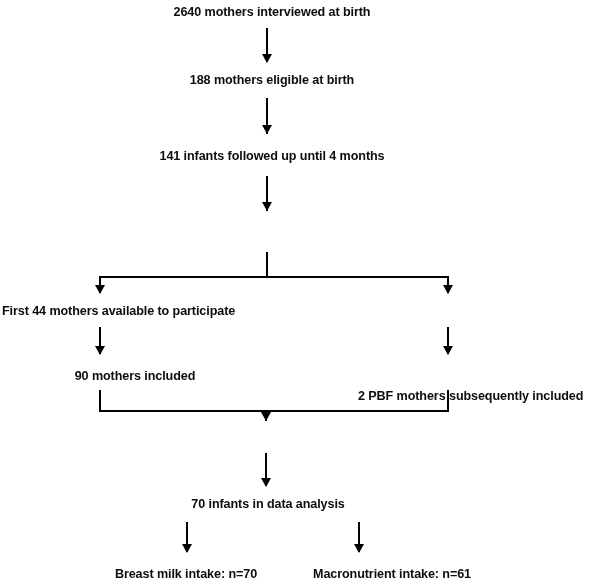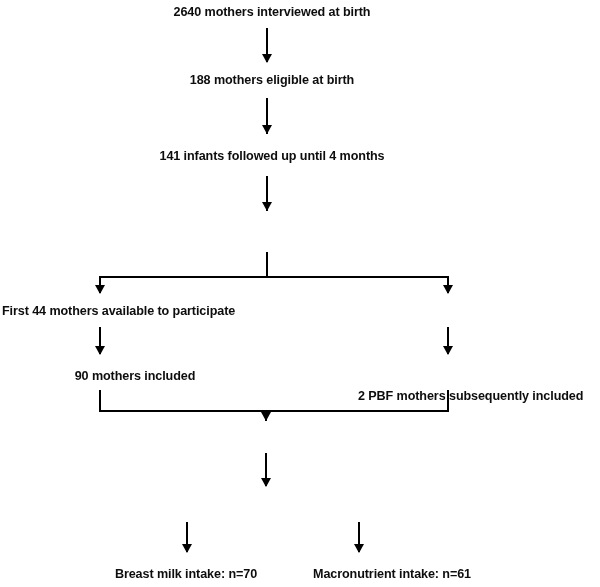--- a/index.html
+++ b/index.html
@@ -94,20 +94,21 @@
   <div class="vline" style="left:99px; top:390px; height:22px;"></div>
   <div class="vline" style="left:447px; top:390px; height:22px;"></div>
   <div class="hline" style="left:99px; top:410px; width:350px;"></div>
   <div class="vline" style="left:265px; top:410px; height:11px;"></div>
   <div class="arrowhead" style="left:266px; top:412px;"></div>
 
 
   <div class="vline" style="left:265px; top:453px; height:33px;"></div>
   <div class="arrowhead" style="left:266px; top:478px;"></div>
 
+  <div class="node-text centered" style="left:268px; top:496px;">70 infants in data analysis</div>
 
   <div class="vline" style="left:186px; top:522px; height:30px;"></div>
   <div class="arrowhead" style="left:187px; top:544px;"></div>
 
   <div class="vline" style="left:358px; top:522px; height:30px;"></div>
   <div class="arrowhead" style="left:359px; top:544px;"></div>
 
   <div class="node-text centered" style="left:186px; top:566px;">Breast milk intake: n=70</div>
   <div class="node-text centered" style="left:386px; top:566px;padding-left:12px;">Macronutrient intake: n=61</div>
 

